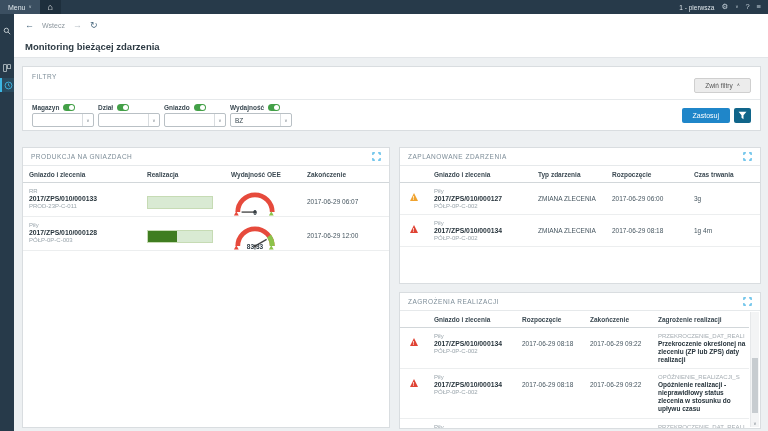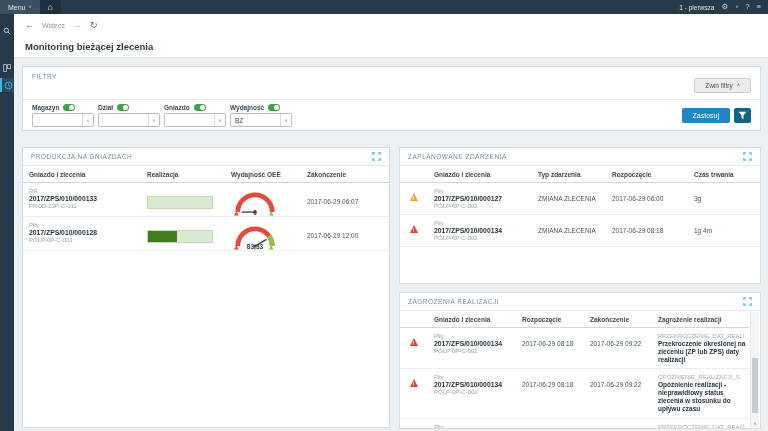--- a/index.html
+++ b/index.html
@@ -145,21 +145,21 @@
   <div class="main">
 
     <div class="toolbar">
       <span class="nav-ico">←</span>
       <span class="toolbar-label">Wstecz</span>
       <span class="nav-ico disabled">→</span>
       <span class="nav-ico">↻</span>
     </div>
 
     <div class="title-row">
-      <h1 class="page-title">Monitoring bieżącej zlecenia</h1>
+      <h1 class="page-title">Monitoring bieżącej zdarzenia</h1>
     </div>
 
     <div class="content">
 
       <div class="card filters">
         <div class="filters-head">
           <span class="card-title">FILTRY</span>
           <button class="collapse-btn">
             <span>Zwiń filtry</span>
             <span class="chev-sm" style="color:#555">∧</span>

